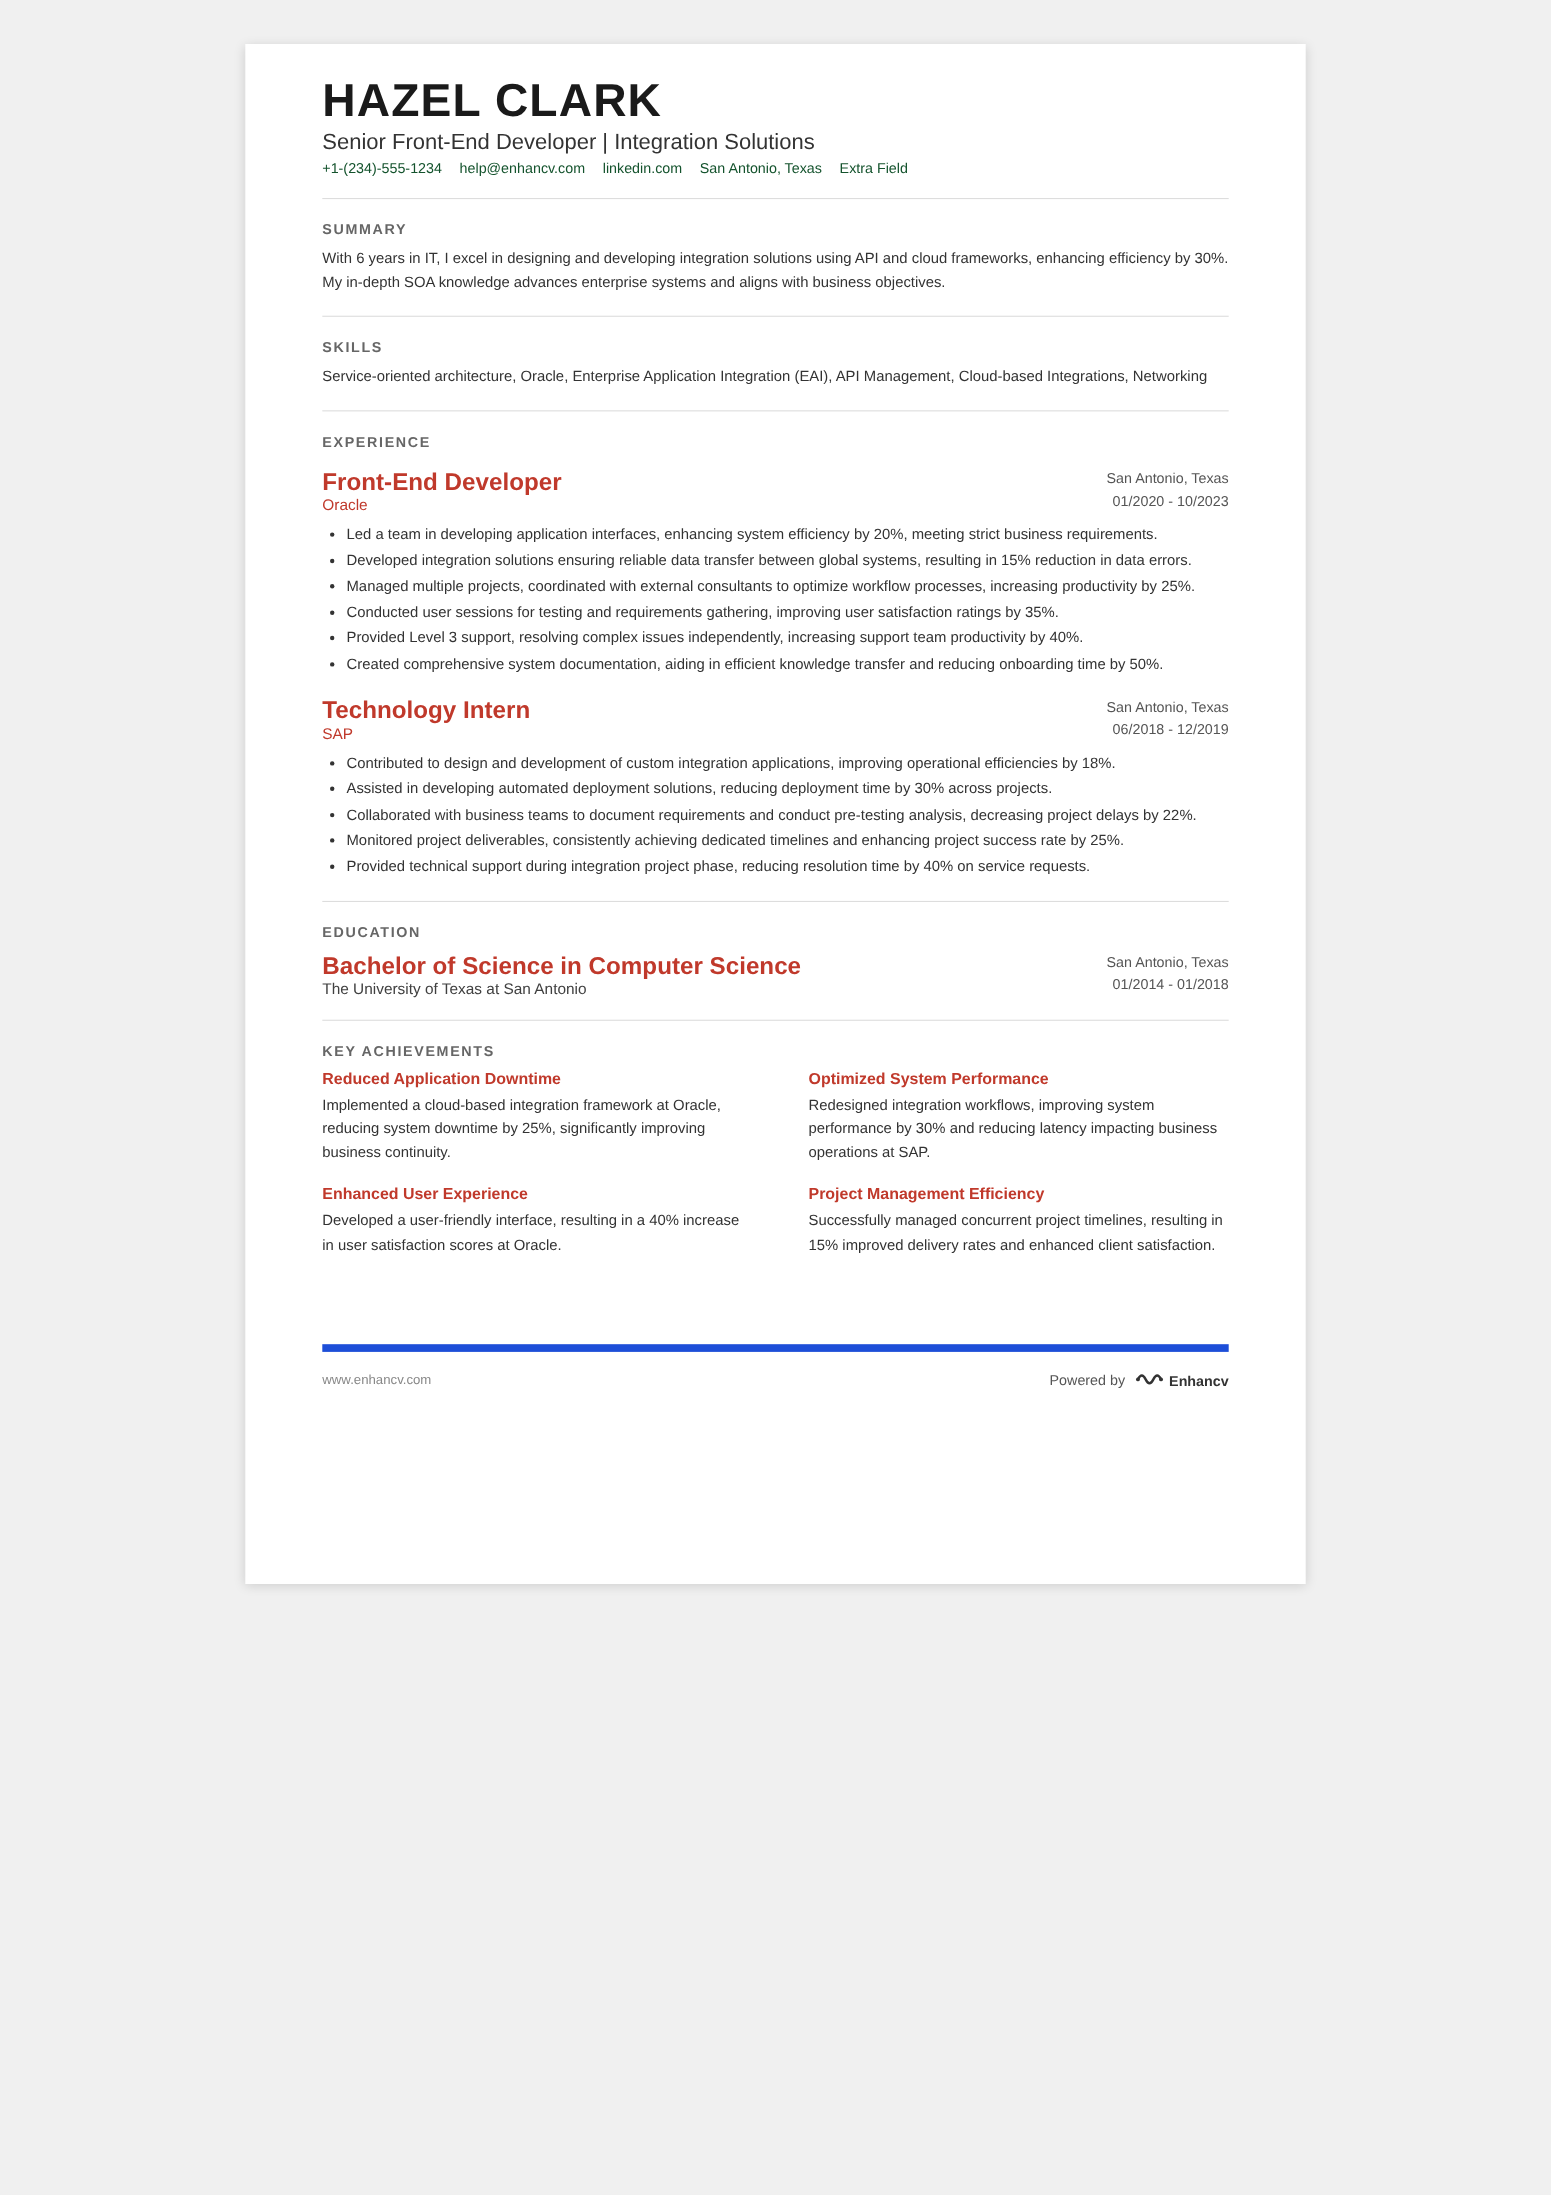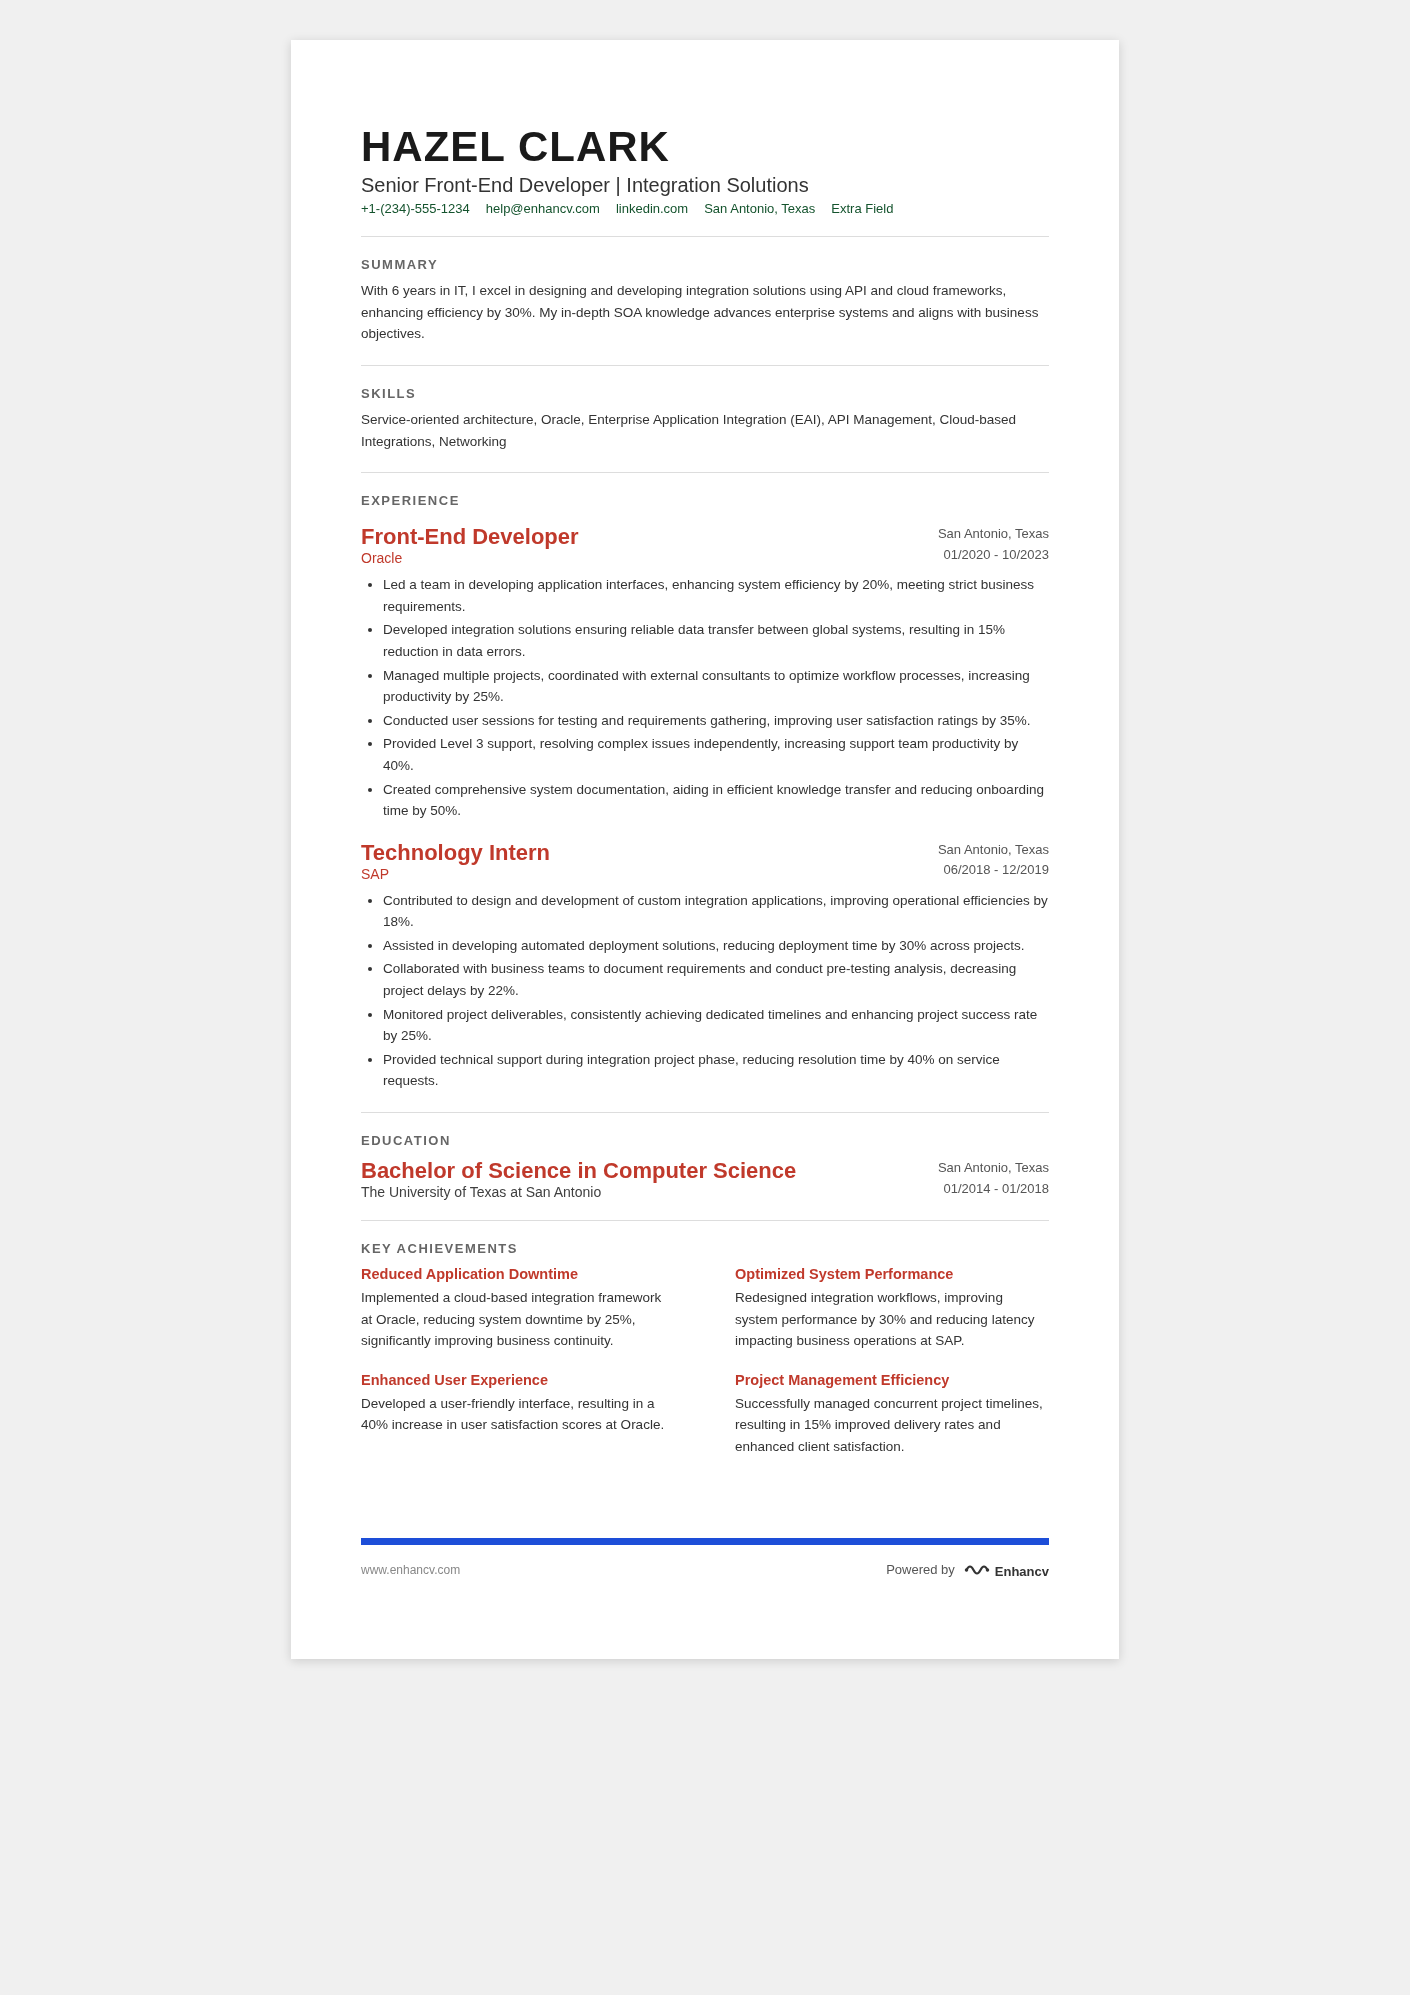--- a/index.html
+++ b/index.html
@@ -5,23 +5,23 @@
     * { margin: 0; padding: 0; box-sizing: border-box; }
     body {
       font-family: Arial, Helvetica, sans-serif;
       background: #f0f0f0;
       display: flex;
       justify-content: center;
       padding: 40px 20px;
     }
     .page {
       background: #ffffff;
-      width: 828px;
+      width: 964px;
       min-height: 1400px;
-      padding: 84px 70px 80px 70px;
+      padding: 28px 70px 80px 70px;
       position: relative;
       box-shadow: 0 2px 10px rgba(0,0,0,0.15);
     }
     .name {
       font-size: 42px;
       font-weight: 900;
       color: #1a1a1a;
       line-height: 1.1;
       letter-spacing: 1px;
     }

